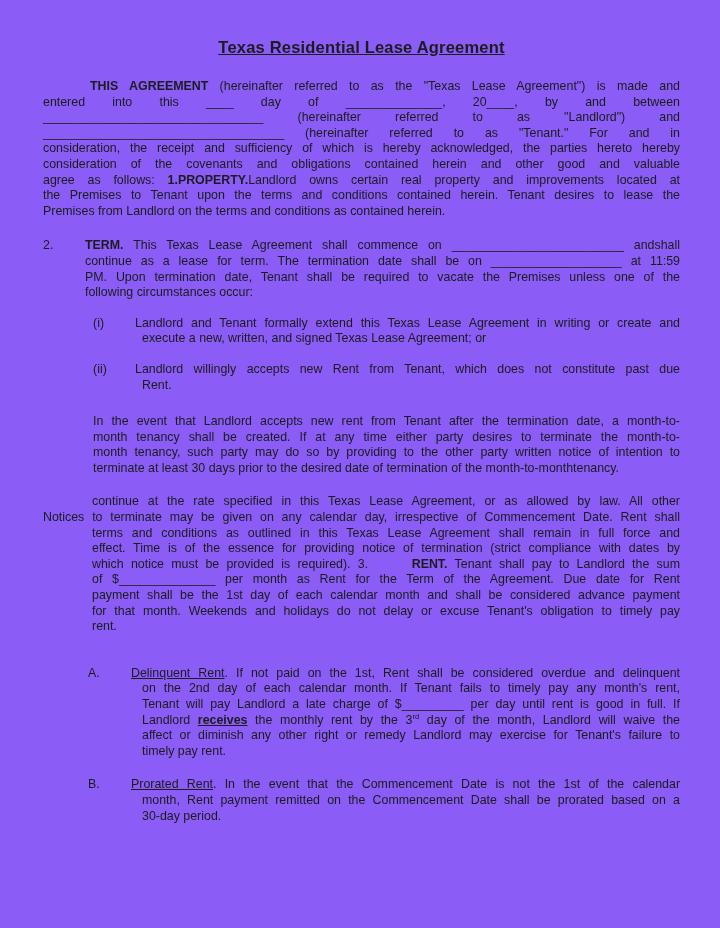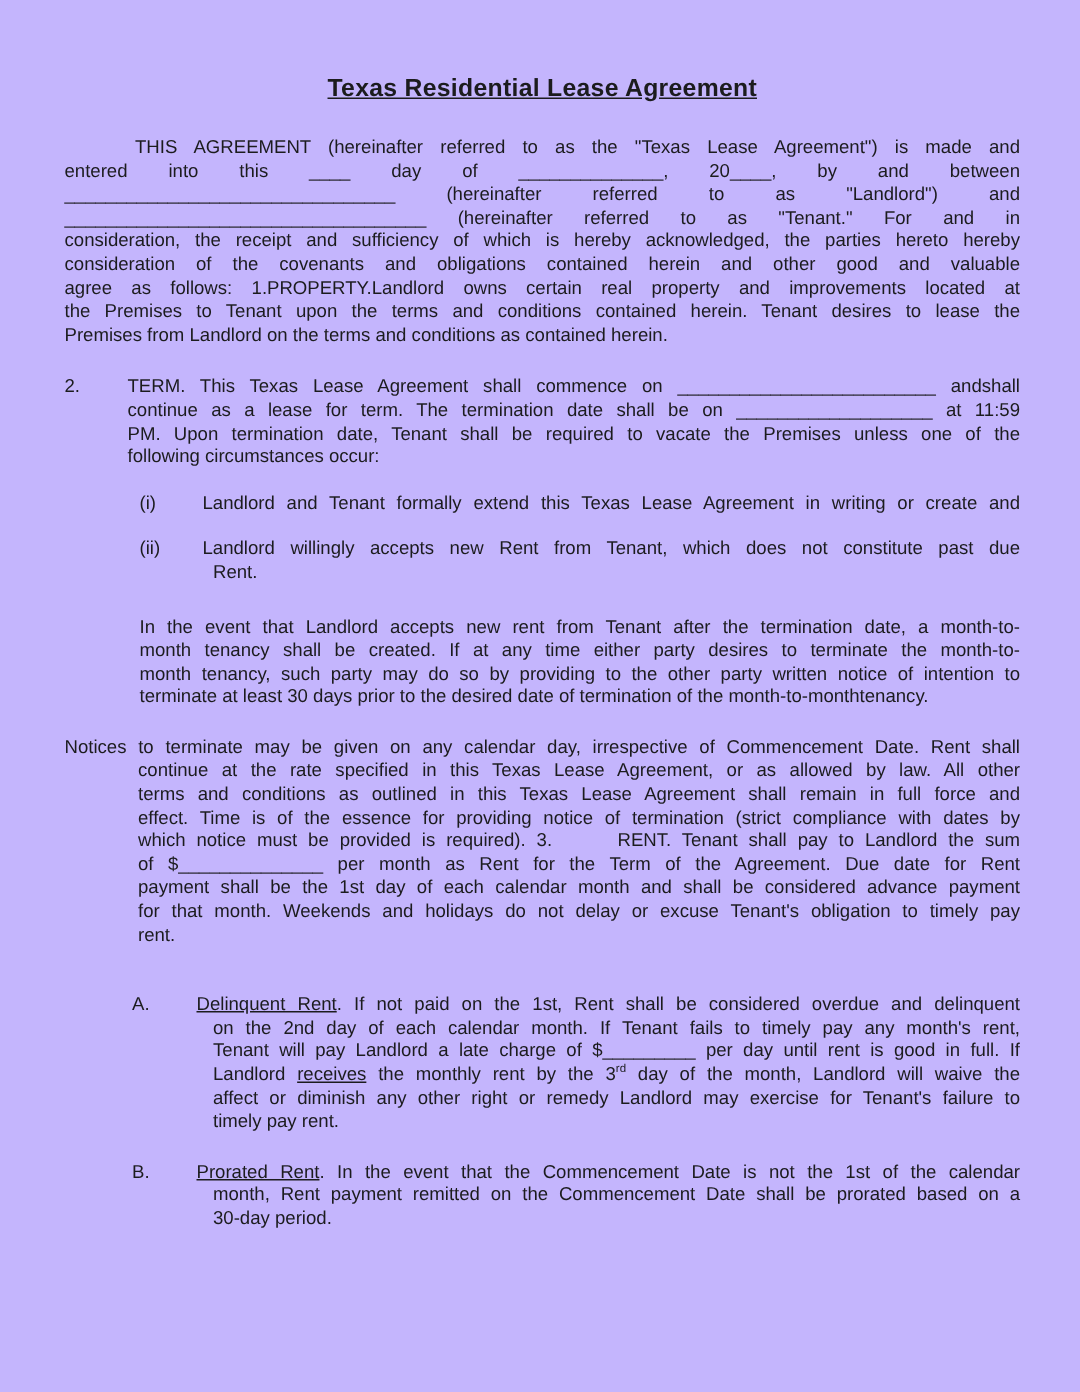--- a/index.html
+++ b/index.html
@@ -1,24 +1,24 @@
 <!DOCTYPE html>
 <html><head>
 <meta charset="utf-8">
 <style>
   html, body { margin: 0; padding: 0; background: #ffffff; }
   .page {
     position: relative;
     width: 720px;
     height: 928px;
     box-sizing: border-box;
-    background: #c4b5fd;
+    background: #8b5cf6;
     color: #1c1c1e;
     font-family: "Liberation Sans", sans-serif;
-    padding: 50px 40px 0 43px;
+    padding: 38px 40px 0 43px;
     overflow: hidden;
   }
   .doc-title {
     font-size: 16.5px;
     font-weight: bold;
     text-align: center;
     text-decoration: underline;
     letter-spacing: 0.2px;
   }
   .block {
@@ -43,21 +43,21 @@
   .block-hang { margin-top: 21px; margin-left: 50px; }
 
   .block-notices { margin-top: 18px; padding-left: 49px; }
   .block-notices .line.first { margin-left: -49px; }
 
   .block-letter { margin-top: 31px; padding-left: 88px; }
   .block-letter .marker { left: 45px; }
   .block-letter .line + .line { margin-left: 11px; }
   .block-letter + .block-letter { margin-top: 18px; }
 
-  b { font-weight: normal; }
+  b { font-weight: bold; }
   u { text-decoration: underline; }
   sup { font-size: 0.62em; vertical-align: super; line-height: 0; }
 </style>
 </head>
 <body>
 
 <div class="page">
   <div class="doc-title">Texas Residential Lease Agreement</div>
   <div id="doc-body">
       <div class="block block-intro">
@@ -74,35 +74,36 @@
       <div class="block block-clause">
         <span class="marker">2.</span>
         <div class="line first"><b>TERM.</b>  This Texas Lease Agreement shall commence on _________________________ andshall</div>
         <div class="line">continue as a lease for term. The termination date shall be on ___________________ at 11:59</div>
         <div class="line">PM. Upon termination date, Tenant shall be required to vacate the Premises unless one of the</div>
         <div class="line last">following circumstances occur:</div>
       </div>
       <div class="block block-subitem">
         <span class="marker">(i)</span>
         <div class="line first">Landlord and Tenant formally extend this Texas Lease Agreement in writing or create and</div>
+        <div class="line last">execute a new, written, and signed Texas Lease Agreement; or</div>
       </div>
       <div class="block block-subitem">
         <span class="marker">(ii)</span>
         <div class="line first">Landlord willingly accepts new Rent from Tenant, which does not constitute past due</div>
         <div class="line last">Rent.</div>
       </div>
       <div class="block block-hang">
         <div class="line first">In the event that Landlord accepts new rent from Tenant after the termination date, a month-to-</div>
         <div class="line">month tenancy shall be created. If at any time either party desires to terminate the month-to-</div>
         <div class="line">month tenancy, such party may do so by providing to the other party written notice of intention to</div>
         <div class="line last">terminate at least 30 days prior to the desired date of termination of the month-to-monthtenancy.</div>
       </div>
       <div class="block block-notices">
+        <div class="line">continue at the rate specified in this Texas Lease Agreement, or as allowed by law. All other</div>
         <div class="line first">Notices to terminate may be given on any calendar day, irrespective of Commencement Date. Rent shall</div>
-        <div class="line">continue at the rate specified in this Texas Lease Agreement, or as allowed by law. All other</div>
         <div class="line">terms and conditions as outlined in this Texas Lease Agreement shall remain in full force and</div>
         <div class="line">effect. Time is of the essence for providing notice of termination (strict compliance with dates by</div>
         <div class="line">which notice must be provided is required). 3.&nbsp;&nbsp;&nbsp;&nbsp;&nbsp;&nbsp;<b>RENT.</b>  Tenant shall pay to Landlord the sum</div>
         <div class="line">of $______________ per month as Rent for the Term of the Agreement. Due date for Rent</div>
         <div class="line">payment shall be the 1st day of each calendar month and shall be considered advance payment</div>
         <div class="line">for that month. Weekends and holidays do not delay or excuse Tenant's obligation to timely pay</div>
         <div class="line last">rent.</div>
       </div>
       <div class="block block-letter">
         <span class="marker">A.</span>

